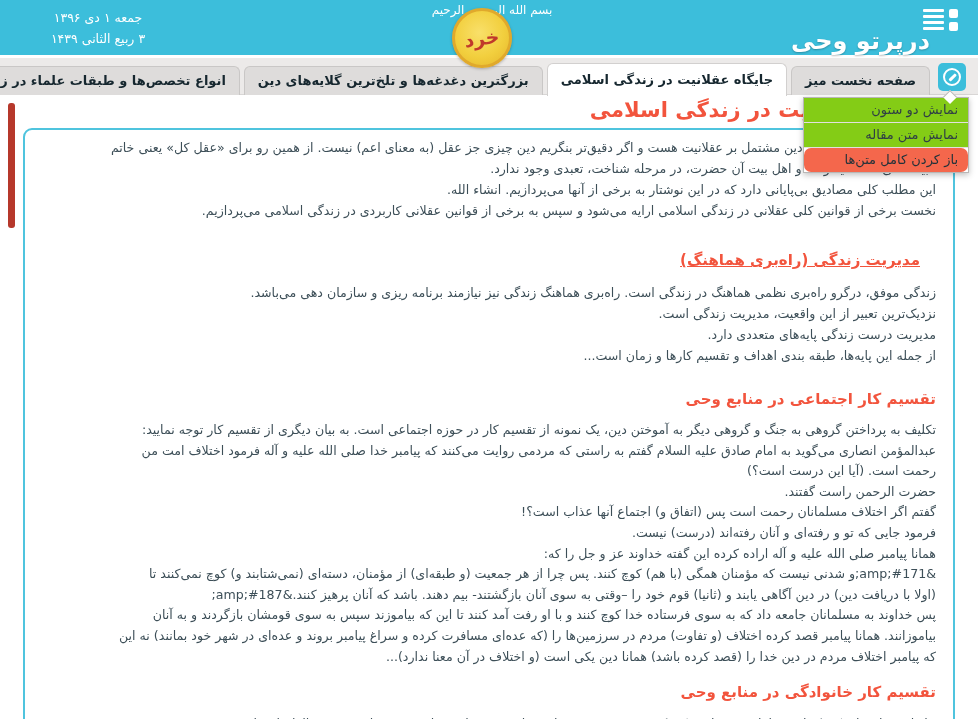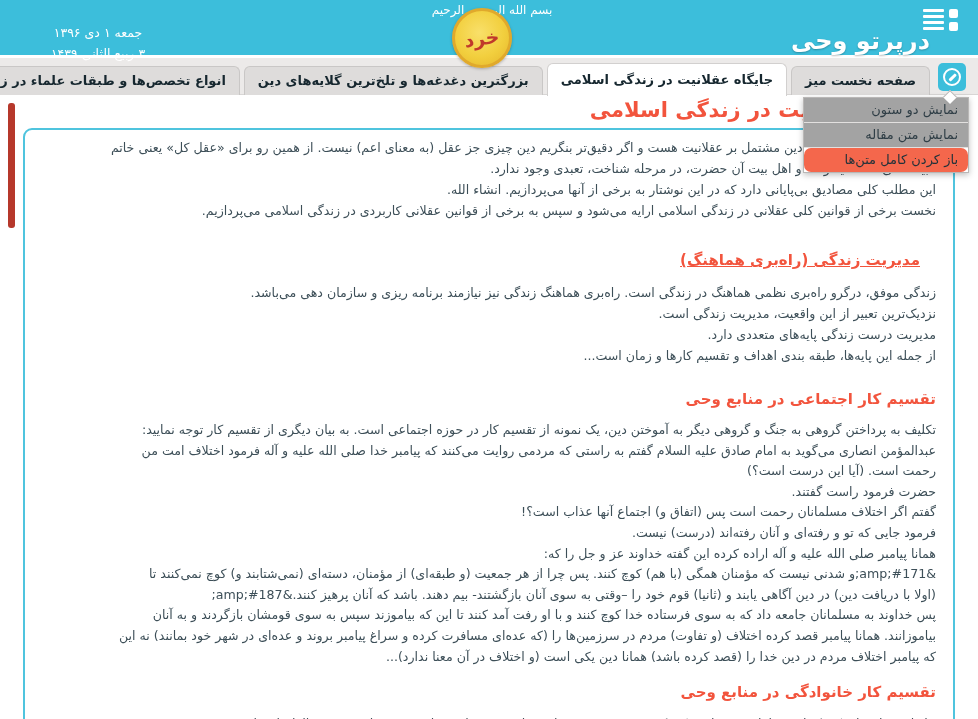--- a/index.html
+++ b/index.html
@@ -5,21 +5,21 @@
   * { margin:0; padding:0; box-sizing:border-box; }
   html,body { width:978px; height:719px; overflow:hidden; background:#ffffff;
               font-family:"DejaVu Sans", sans-serif; }
   .stage { position:relative; width:978px; height:719px; direction:rtl; overflow:hidden; }
 
   
   .header { position:absolute; top:0; left:0; right:0; height:55px; background:#3cbedb; z-index:4; }
   .bismillah { position:absolute; top:3px; left:352px; width:280px; text-align:center;
                color:#ffffff; font-size:12px; direction:rtl; }
   .dates { position:absolute; top:7px; left:18px; width:160px; text-align:center;
-           color:#ffffff; font-size:12.5px; line-height:21px; direction:rtl;margin-top:15px; }
+           color:#ffffff; font-size:12.5px; line-height:21px; direction:rtl; }
   .site-title { position:absolute; top:27px; right:48px; color:#ffffff; font-size:24px;
                 font-weight:bold; text-shadow:0 1px 2px rgba(0,0,0,.25); direction:rtl; }
   .list-icon { position:absolute; top:8px; right:20px; width:36px; height:22px; cursor:pointer; }
   .list-icon .bars { position:absolute; right:14px; top:1px; }
   .list-icon .bars i { display:block; width:21px; height:3px; background:#ffffff; margin-bottom:3px; border-radius:1px; }
   .list-icon .sq { position:absolute; right:0; top:1px; }
   .list-icon .sq i { display:block; width:9px; height:9px; background:#ffffff; border-radius:2px; margin-bottom:4px; }
   .logo { position:absolute; top:8px; left:452px; width:60px; height:60px; border-radius:50%;
           background:radial-gradient(circle at 45% 40%, #f9e06a 0%, #f2cf3e 55%, #e5b52a 100%);
           border:3px solid #e0a92c; z-index:6; display:flex; align-items:center; justify-content:center;
@@ -44,21 +44,21 @@
   .settings-btn .ring i { position:absolute; left:3px; top:6px; width:9px; height:2.5px;
                           background:#ffffff; transform:rotate(-45deg); border-radius:1px; }
 
   
   .dropdown { position:absolute; top:97px; right:9px; width:166px; background:#ffffff;
               border:1px solid #b9b7b6; box-shadow:0 2px 6px rgba(0,0,0,.25); z-index:50; }
   .dropdown .notch { position:absolute; top:-6px; right:13px; width:10px; height:10px;
                      background:#ffffff; border-left:1px solid #b9b7b6; border-top:1px solid #b9b7b6;
                      transform:rotate(45deg); }
   .menu-item { font-size:13px; color:#2f3e46; padding:3px 10px 4px; line-height:17px;
-               border-bottom:1px solid #e2e0df; text-align:right; cursor:pointer; background:#a3a3a3; }
+               border-bottom:1px solid #e2e0df; text-align:right; cursor:pointer; background:#84cc16; }
   .menu-item:last-child { border-bottom:none;border-radius:7px; }
   .menu-item.highlight { background:#f4674c; color:#23323a; }
 
   
   .scroll-thumb { position:absolute; left:8px; top:103px; width:7px; height:125px;
                   background:#b6382b; border-radius:3px; z-index:8; cursor:grab; }
   .page-title { position:absolute; top:98px; right:45px; color:#f2543d; font-size:21px;
                 font-weight:bold; z-index:5; white-space:nowrap; }
   .panel { position:absolute; top:128px; left:23px; right:23px; bottom:-30px;
            border:2px solid #4fc4de; border-radius:9px; background:#ffffff; z-index:2;
@@ -139,21 +139,21 @@
       <div class="line">نزدیک‌ترین تعبیر از این واقعیت، مدیریت زندگی است.</div>
       <div class="line">مدیریت درست زندگی پایه‌های متعددی دارد.</div>
       <div class="line">از جمله این پایه‌ها، طبقه بندی اهداف و تقسیم کارها و زمان است...</div>
     </div>
 
     <div class="section-heading h2">تقسیم کار اجتماعی در منابع وحی</div>
     <div class="sec2">
       <div class="line">تکلیف به پرداختن گروهی به جنگ و گروهی دیگر به آموختن دین، یک نمونه از تقسیم کار در حوزه اجتماعی است. به بیان دیگری از تقسیم کار توجه نمایید:</div>
       <div class="line">عبدالمؤمن انصاری می‌گوید به امام صادق علیه السلام گفتم به راستی که مردمی روایت می‌کنند که پیامبر خدا صلی الله علیه و آله فرمود اختلاف امت من</div>
       <div class="line">رحمت است. (آیا این درست است؟)</div>
-      <div class="line">حضرت فرمود راست گفتند.</div>
+      <div class="line">حضرت الرحمن راست گفتند.</div>
       <div class="line">گفتم اگر اختلاف مسلمانان رحمت است پس (اتفاق و) اجتماع آنها عذاب است؟!</div>
       <div class="line">فرمود جایی که تو و رفته‌ای و آنان رفته‌اند (درست) نیست.</div>
       <div class="line">همانا پیامبر صلی الله علیه و آله اراده کرده این گفته خداوند عز و جل را که:</div>
       <div class="line">&amp;amp;#171;و شدنی نیست که مؤمنان همگی (با هم) کوچ کنند. پس چرا از هر جمعیت (و طبقه‌ای) از مؤمنان، دسته‌ای (نمی‌شتابند و) کوچ نمی‌کنند تا</div>
       <div class="line">(اولا با دریافت دین) در دین آگاهی یابند و (ثانیا) قوم خود را –وقتی به سوی آنان بازگشتند- بیم دهند. باشد که آنان پرهیز کنند.&amp;amp;#187;</div>
       <div class="line">پس خداوند به مسلمانان جامعه داد که به سوی فرستاده خدا کوچ کنند و با او رفت آمد کنند تا این که بیاموزند سپس به سوی قومشان بازگردند و به آنان</div>
       <div class="line">بیاموزانند. همانا پیامبر قصد کرده اختلاف (و تفاوت) مردم در سرزمین‌ها را (که عده‌ای مسافرت کرده و سراغ پیامبر بروند و عده‌ای در شهر خود بمانند) نه این</div>
       <div class="line">که پیامبر اختلاف مردم در دین خدا را (قصد کرده باشد) همانا دین یکی است (و اختلاف در آن معنا ندارد)...</div>
     </div>
 

